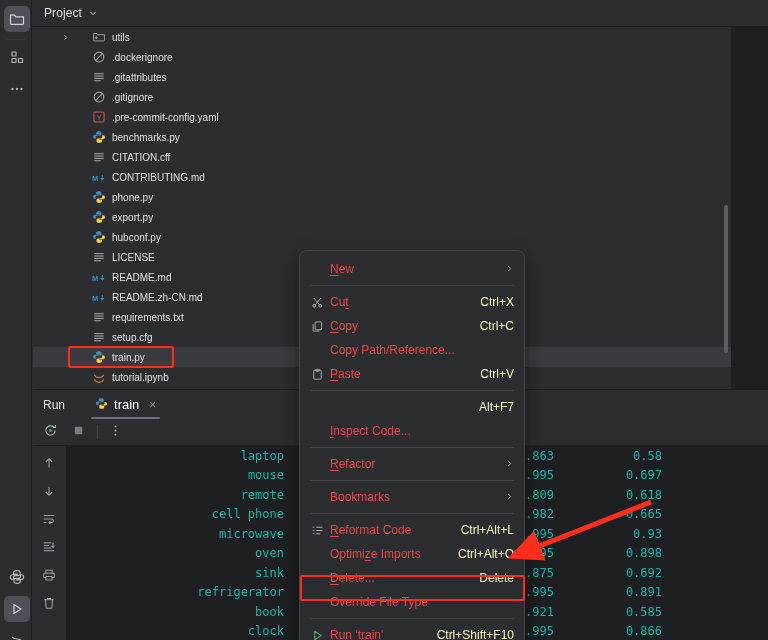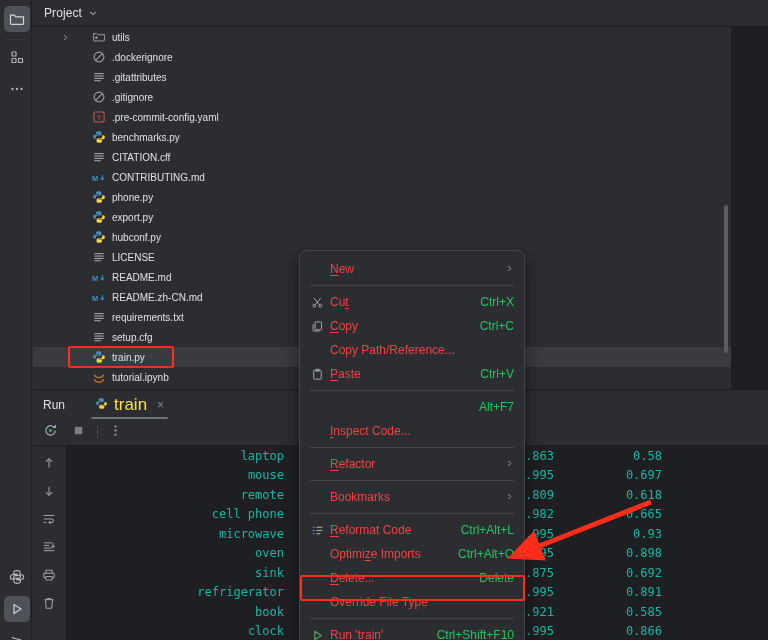--- a/index.html
+++ b/index.html
@@ -84,21 +84,21 @@
     color: #dfe1e5; font-size: 12px; margin-left: 10px; margin-right: 22px;
   }
   .run-tab {
     position: relative; height: 29px; display: flex; align-items: center;
     padding: 0 8px; gap: 6px;
   }
   .run-tab .underline {
     position: absolute; left: 4px; right: 4px; bottom: 0; height: 2px;
     background: #6d7179; border-radius: 1px;
   }
-  .run-tab-name { color: #fde047; font-size: 17px; }
+  .run-tab-name { color: #ffffff; font-size: 13px; }
   .run-tab-close { color: #868a91; font-size: 12px; margin-left: 4px; }
 
   .run-toolbar {
     position: absolute; left: 0; top: 29px; width: 735px; height: 27px;
     display: flex; align-items: center; border-bottom: 1px solid #1e1f22;
   }
   .tb-btn { width: 22px; height: 22px; margin-left: 6px;
     display: flex; align-items: center; justify-content: center; border-radius: 4px; }
   .tb-sep { width: 1px; height: 14px; background: #43454a; margin: 0 6px 0 8px; }
 
@@ -136,21 +136,21 @@
   .ctx-item {
     position: relative; height: 24px; display: flex; align-items: center;
     padding-left: 8px; padding-right: 10px;
   }
   .ctx-ico {
     width: 18px; height: 18px; flex: 0 0 18px; margin-right: 4px;
     display: flex; align-items: center; justify-content: center;
   }
   .ctx-label { color: #ef4444; font-size: 12px; flex: 1 1 auto; }
   .ctx-label u { text-decoration: underline; text-underline-offset: 2px; }
-  .ctx-short { color: #22c55e; font-size: 12px; margin-left: auto; }
+  .ctx-short { color: #fef9c3; font-size: 12px; margin-left: auto; }
   .ctx-sub { color: #9da0a8; font-size: 11px; margin-left: auto; }
   .ctx-sep { height: 1px; background: #43454a; margin: 4px 10px; }
 
   
   .ann-box {
     position: absolute; border: 2px solid #ff2d1a; border-radius: 2px;
     pointer-events: none;
   }
   .ann-arrow { position: absolute; left: 0; top: 0; pointer-events: none; }
 </style>

